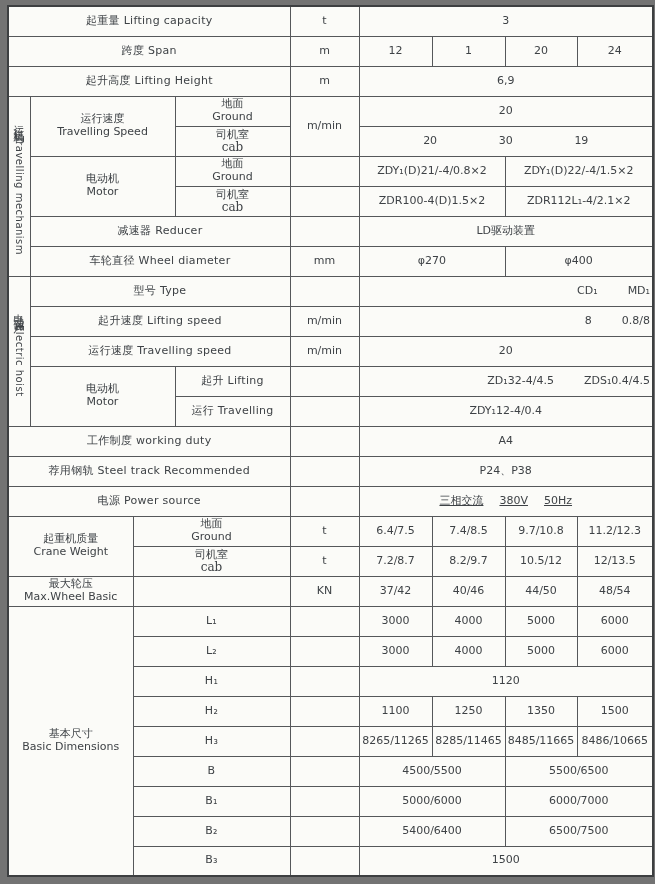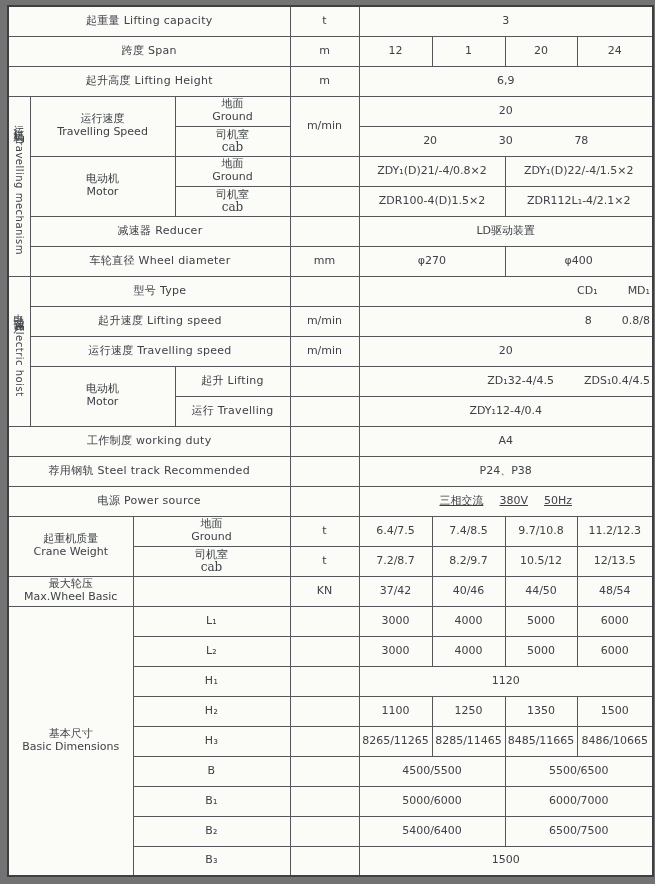--- a/index.html
+++ b/index.html
@@ -127,21 +127,21 @@
 
   <tr>
     <td class="two-line">
       <span class="zh">司机室</span>
       <span class="cab-word">cab</span>
     </td>
     <td colspan="4">
       <div class="spread3">
         <span class="val">20</span>
         <span class="val">30</span>
-        <span class="val">78</span>
+        <span class="val">19</span>
       </div>
     </td>
   </tr>
 
   <tr>
     <td colspan="2" rowspan="2" class="two-line">
       <span class="zh">电动机</span>
       <span class="en">Motor</span>
     </td>
     <td class="two-line">

